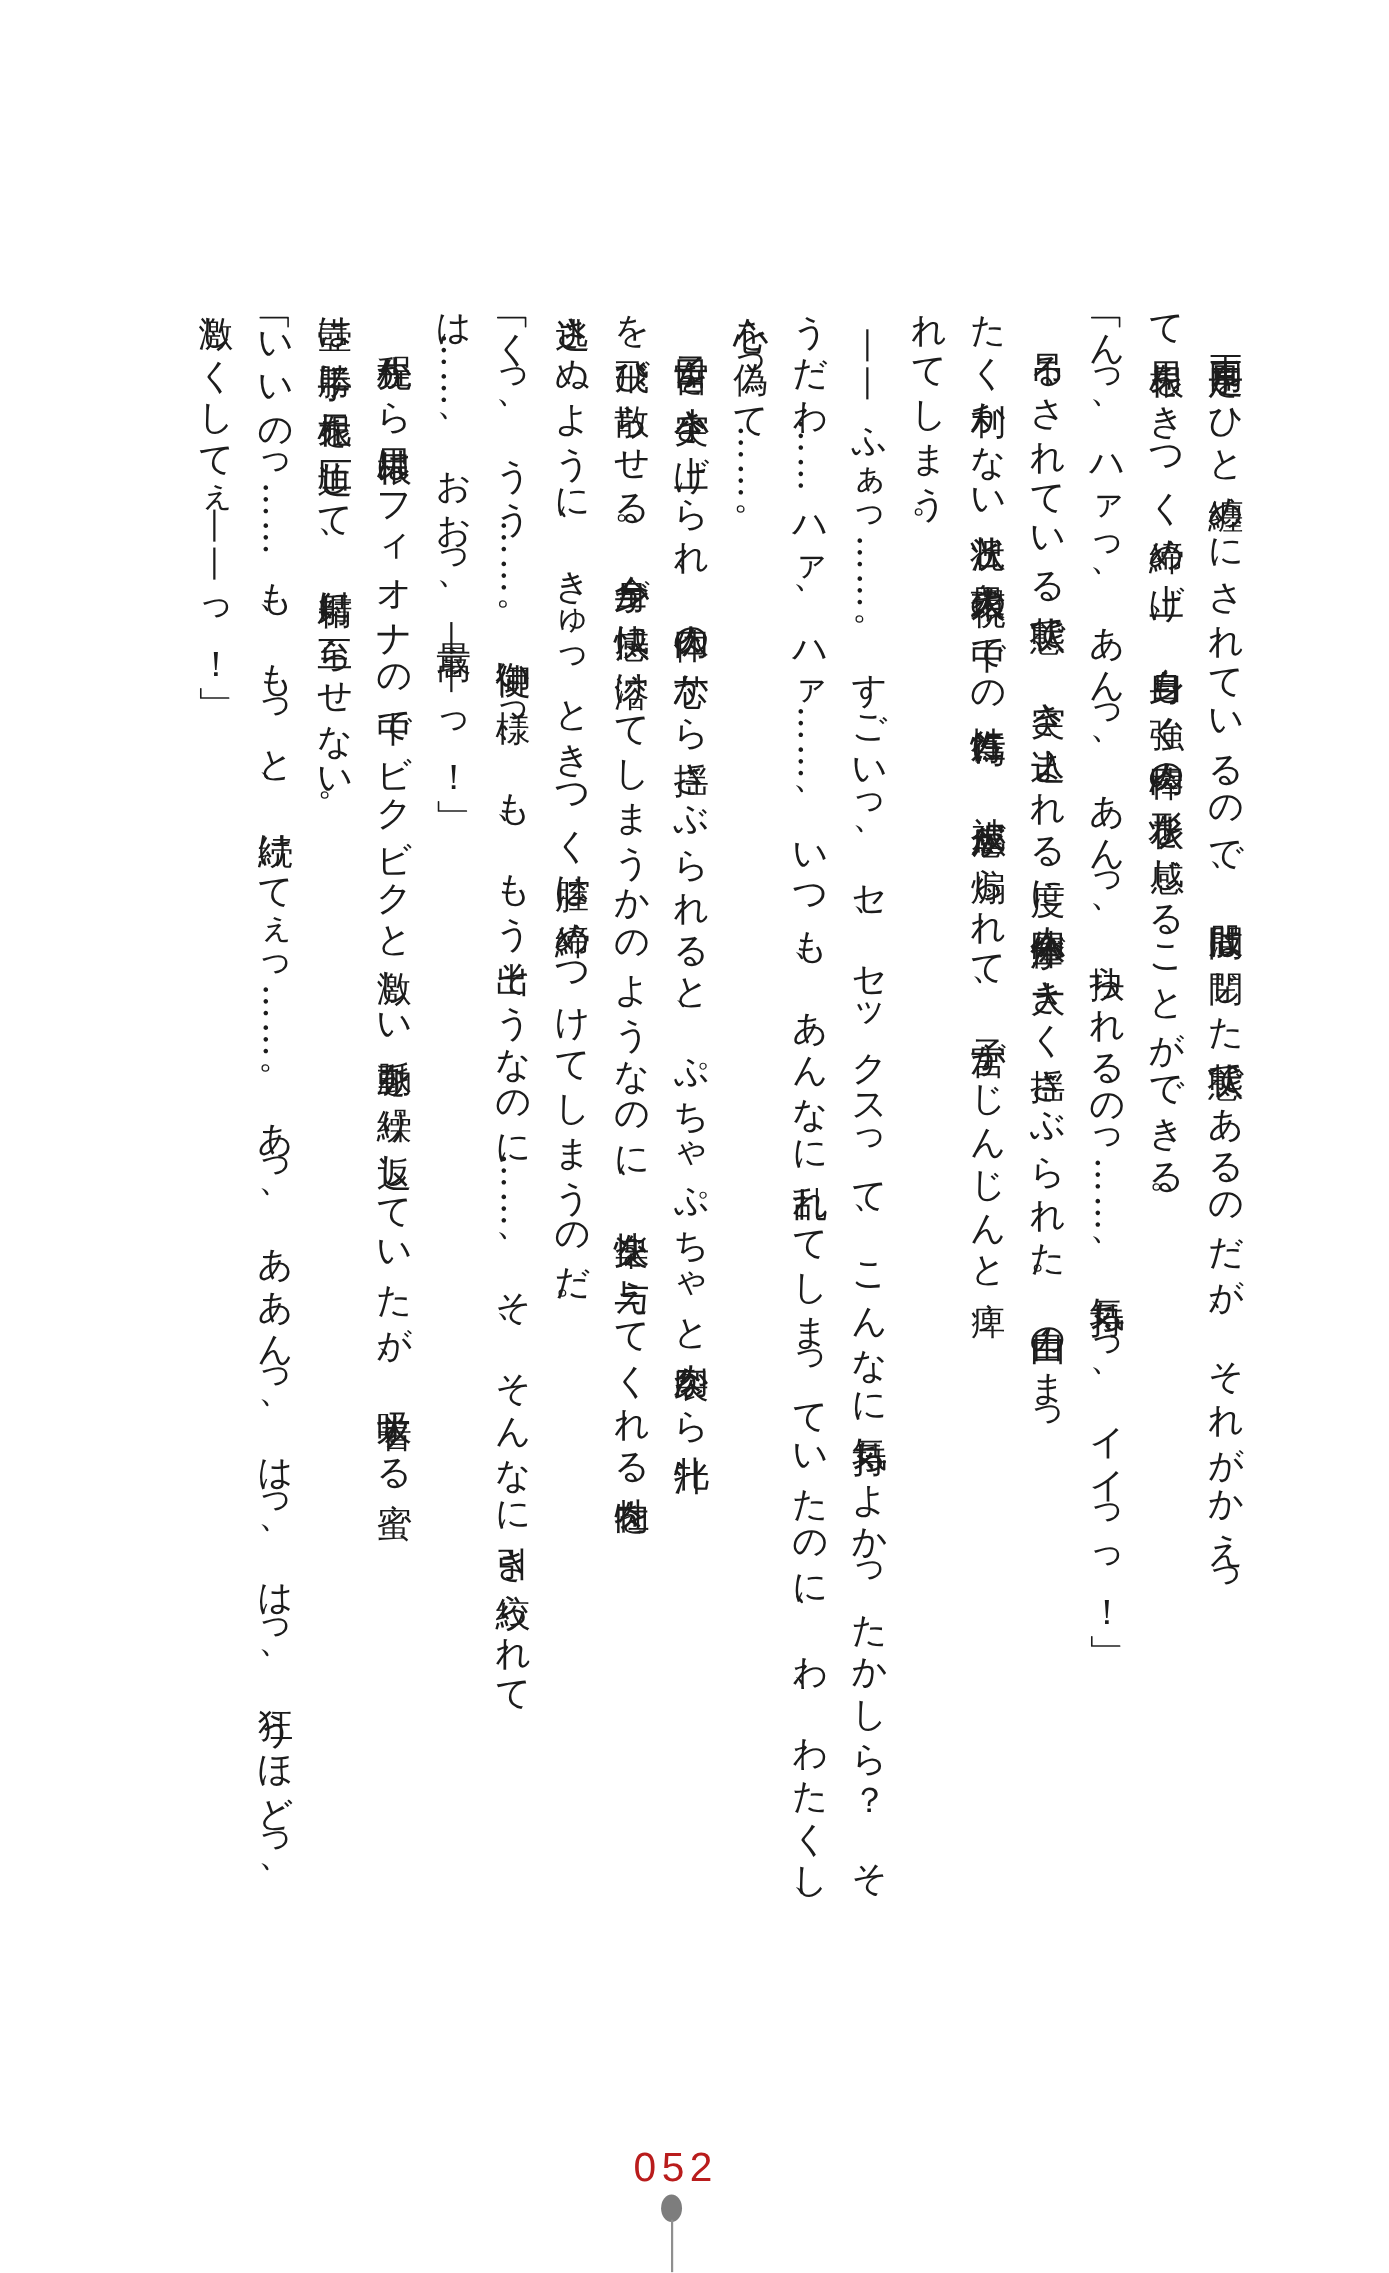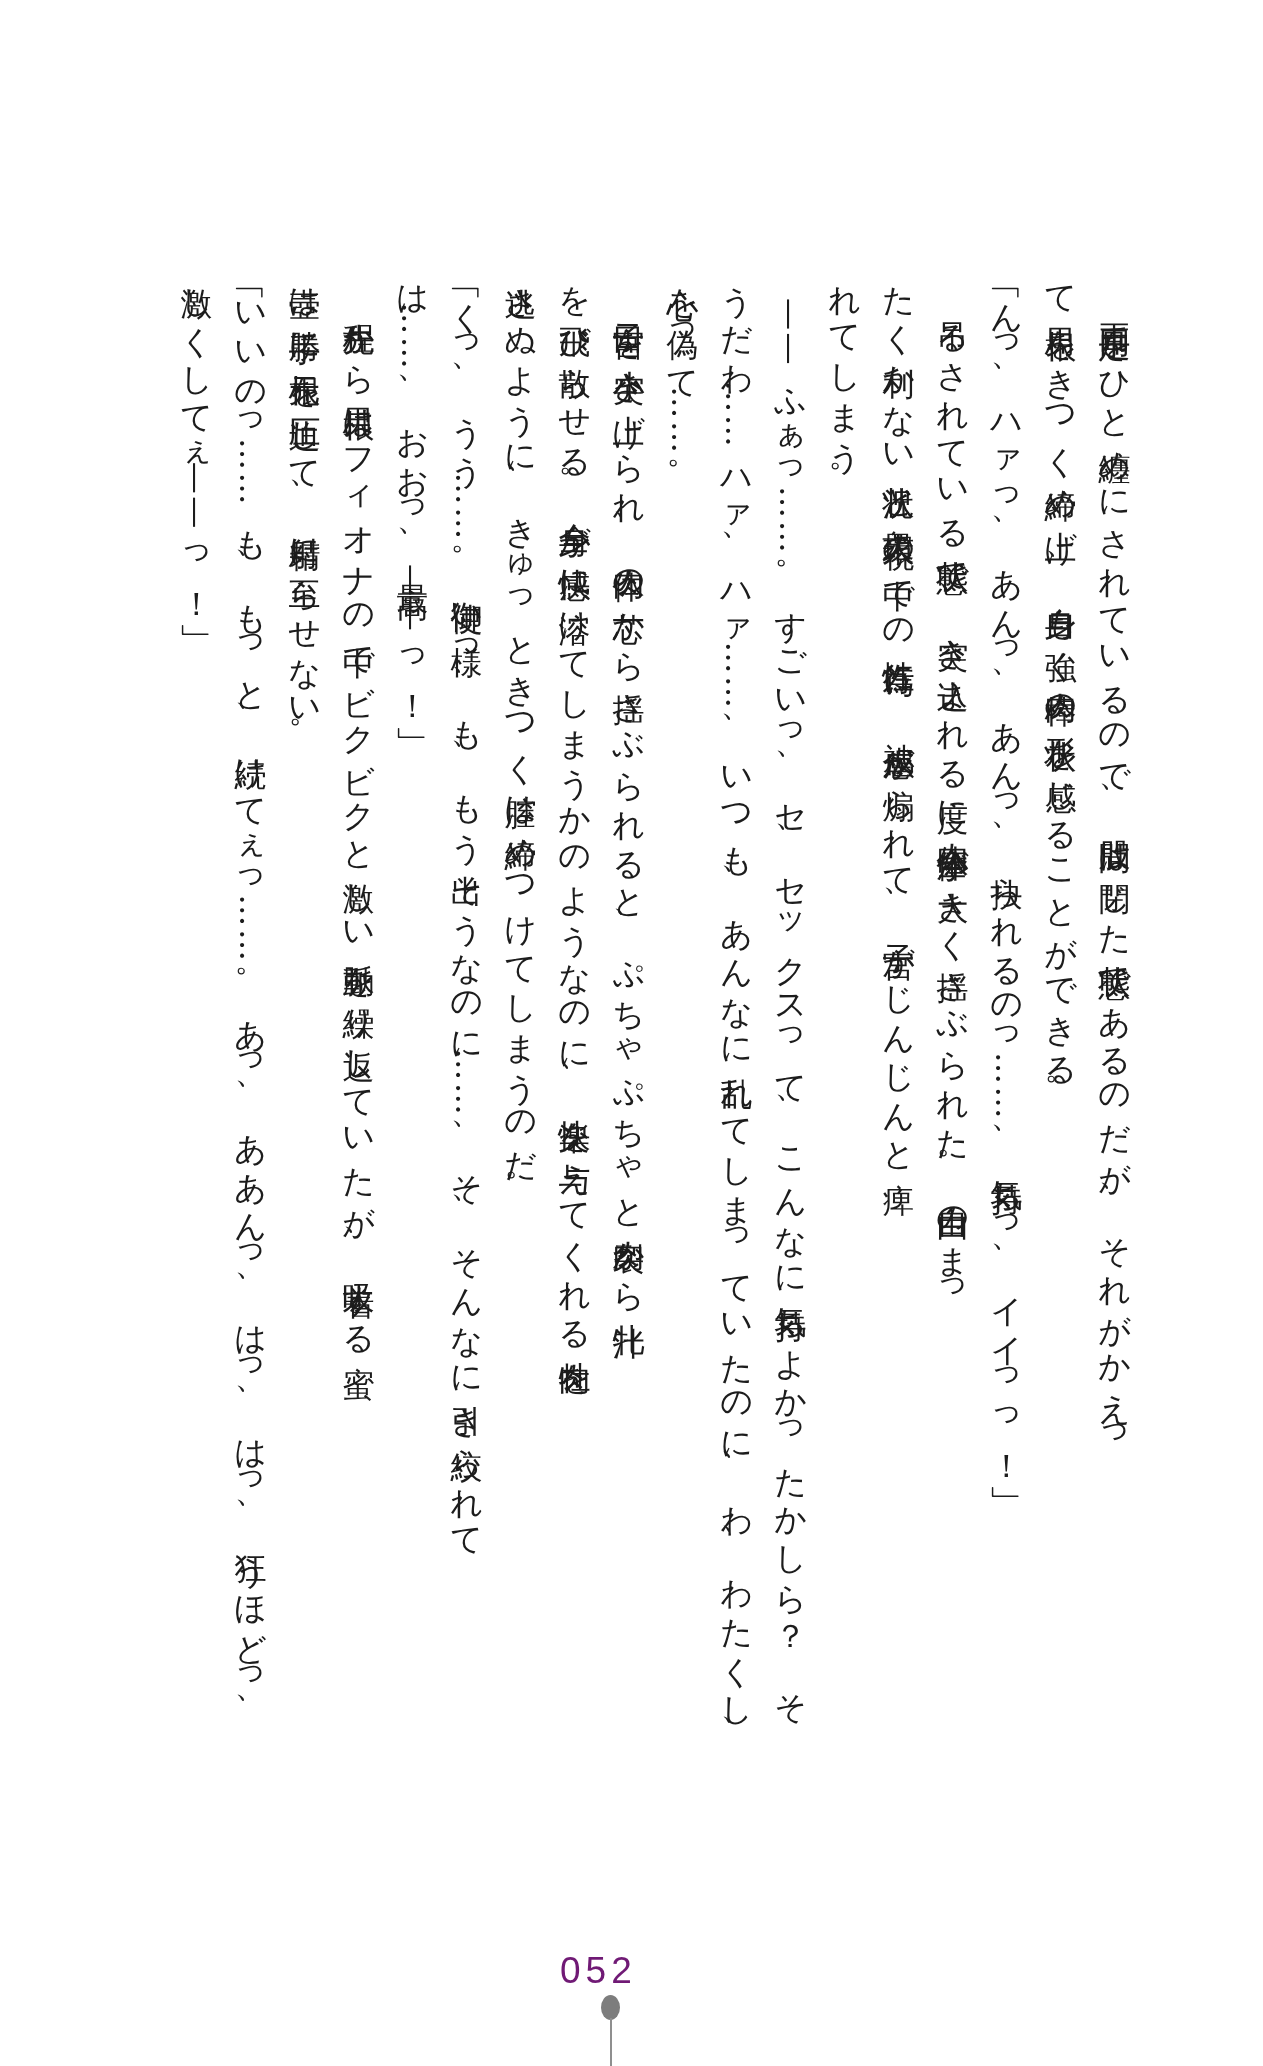--- a/index.html
+++ b/index.html
@@ -36,28 +36,28 @@
   }
   
   #text-block p.p-indent { text-indent: 35px; }
   
   #text-block p.d-indent { text-indent: 15px; }
 
   
   #page-number {
     position: absolute;
     top: 1950px;
-    left: 560px;
+    left: 576px;
     width: 120px;
     text-align: left;
     font-family: "Liberation Sans", "DejaVu Sans", sans-serif;
     font-size: 37px;
     font-weight: 400;
     letter-spacing: 5px;
-    color: #701a75;
+    color: #b91c1c;
   }
   #page-marker-dot {
     position: absolute;
     top: 1995px;
     left: 601px;
     width: 19px;
     height: 25px;
     border-radius: 50%;
     background: #7d7d7d;
   }

